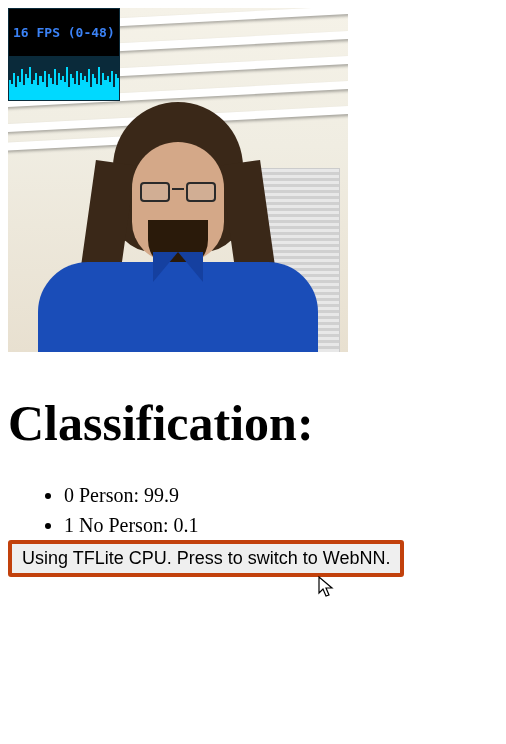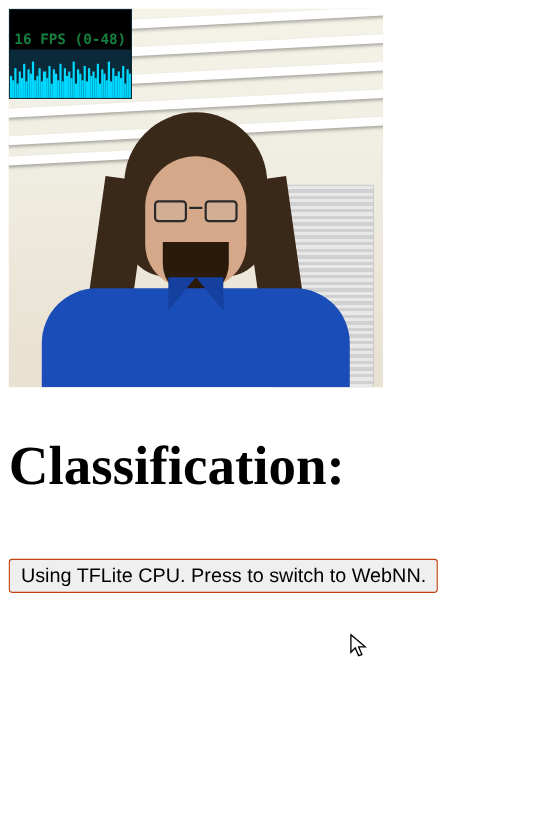--- a/index.html
+++ b/index.html
@@ -28,26 +28,25 @@
       position: absolute;
       top: 0;
       left: 0;
       background: #000;
       border: 1px solid #0a2a3a;
       padding: 0;
       z-index: 10;
       width: 112px;
     }
     .fps-text {
-      color: #15803d;
+      color: #3b82f6;
       font-family: monospace;
       font-size: 13px;
       font-weight: bold;
-      padding: 1px 4px;
-      margin-top: 19px;
+      padding: 16px 4px;
     }
     .fps-chart {
       width: 110px;
       height: 44px;
       background: #0a2a3a;
       display: flex;
       align-items: flex-end;
       gap: 0;
     }
     .fps-bar {
@@ -189,26 +188,25 @@
       font-family: 'Times New Roman', serif;
     }
     .results-list {
       list-style: disc;
       margin-left: 56px;
       font-size: 20px;
       line-height: 1.5;
       font-family: 'Times New Roman', serif;
     }
     .switch-button {
-      margin-top: 28px;
       padding: 4px 10px;
       font-size: 18px;
       font-family: Arial, sans-serif;
       background: #efefef;
-      border: 1px solid #c2410c;
+      border: 4px solid #c2410c;
       border-radius: 3px;
       cursor: pointer;
     }
     .cursor {
       position: absolute;
       left: 318px;
       top: 576px;
       z-index: 100;
       pointer-events: none;
     }
@@ -298,19 +296,23 @@
           <div class="beard"></div>
         </div>
         <div class="shirt"></div>
         <div class="shirt-collar"></div>
       </div>
     </div>
   </div>
 
   <h2 class="heading">Classification:</h2>
 
+  <ul class="results-list" id="results-list">
+      <li><span>0</span> <span>Person</span>: <span>99.9</span></li>
+      <li><span>1</span> <span>No Person</span>: <span>0.1</span></li>
+    </ul>
 
   <button class="switch-button">Using TFLite CPU. Press to switch to WebNN.</button>
 </div>
 
 <svg class="cursor" width="20" height="24" viewBox="0 0 20 24">
   <path d="M1 1 L1 17 L5 13 L8 20 L11 19 L8 12 L14 12 Z" fill="#fff" stroke="#000" stroke-width="1.2"></path>
 </svg>
 
 </body></html>

